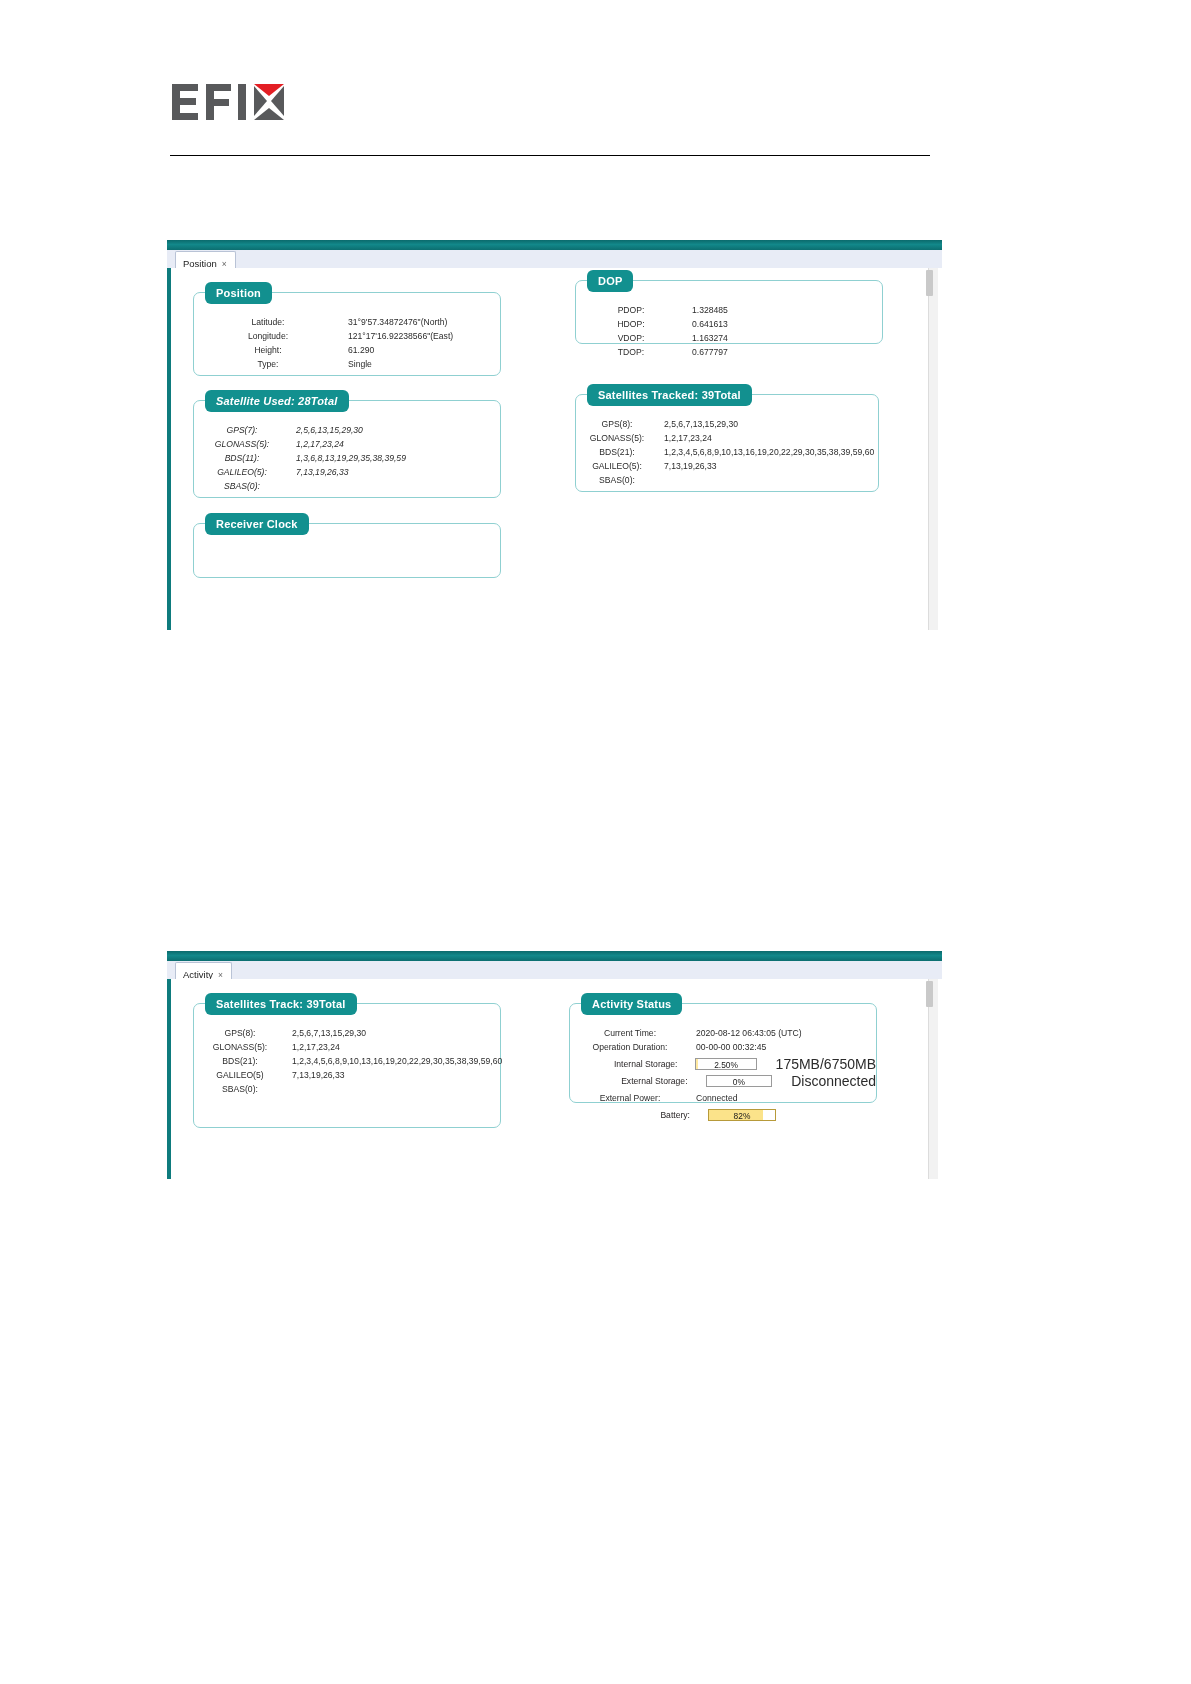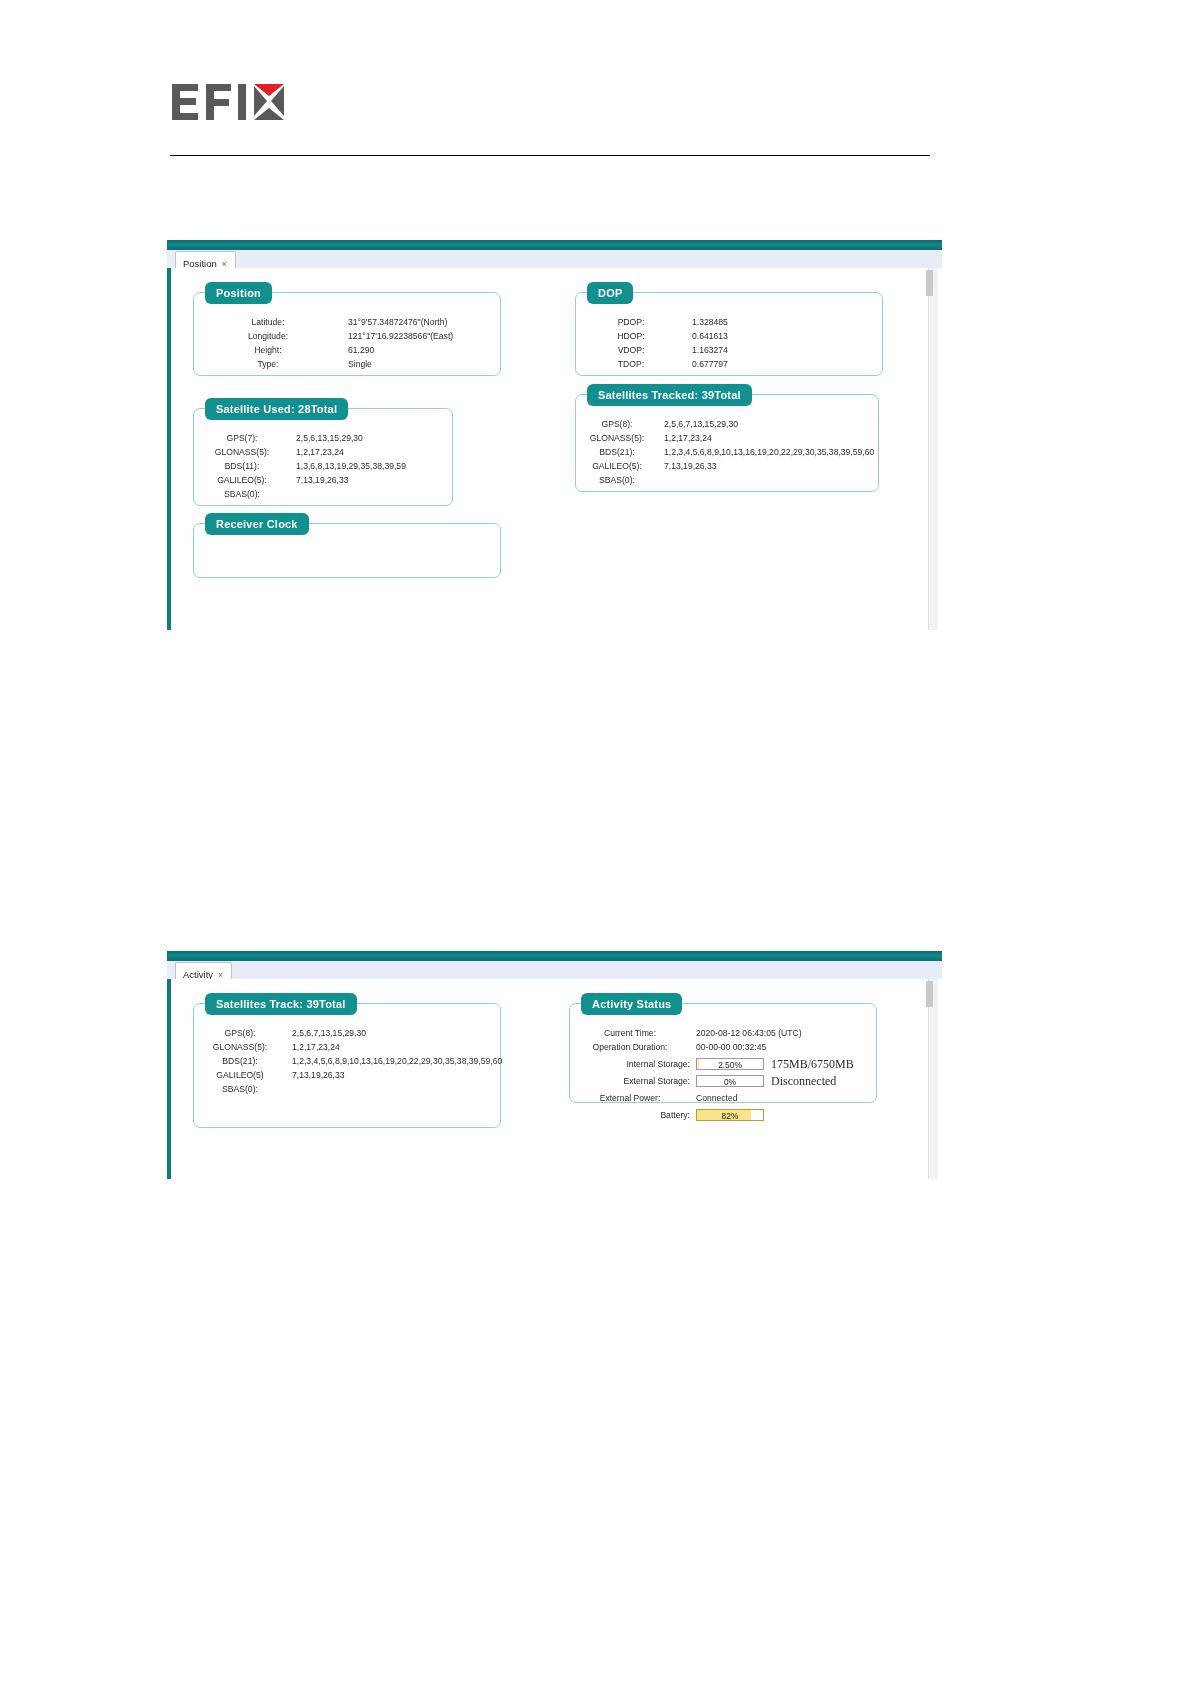--- a/index.html
+++ b/index.html
@@ -54,31 +54,31 @@
   
   .g-pos .lab{width:148px;}
   .g-dop .lab{width:110px;}
   .g-used .lab{width:96px;}
   .g-trk .lab{width:82px;}
   .g-clk .lab{width:132px;}
   .g-act .lab{width:120px;}
   .g-strk .lab{width:92px;}
 
   
-  .meterline{display:flex;align-items:center;font-size:8.6px;line-height:14px;}
+  .meterline{display:flex;align-items:center;font-size:8.6px;line-height:14px;gap:12px;}
   .meter{
     position:relative;width:68px;height:12px;box-sizing:border-box;
     border:1px solid #9a9a9a;background:#ffffff;overflow:hidden;margin-right:7px;
   }
   .meter .fill{position:absolute;left:0;top:0;bottom:0;background:#ffe9a0;}
   .meter .mtext{position:absolute;left:0;right:0;top:0;bottom:0;
     text-align:center;font-size:8.4px;line-height:12px;color:#1a1a1a;}
   .meter.battery{border-color:#b79a3a;}
   .meter.battery .fill{background:#fbe38a;}
-  .after-meter{color:#2b2b2b;font-size:12px;white-space:nowrap;font-family:Liberation Serif, serif;}
+  .after-meter{color:#2b2b2b;font-size:14px;white-space:nowrap;}
 </style>
 </head>
 <body>
 
 <div class="page">
 
   <div class="logo">
     <svg width="130" height="52" viewBox="0 0 130 52" xmlns="http://www.w3.org/2000/svg">
 
       <path d="M2,6 h26 v7 h-18 v7 h16 v7 h-16 v8 h18 v7 h-26 z" fill="#58595b"></path>
@@ -123,21 +123,21 @@
             <span class="lab">Height:</span>
             <span class="val">61.290</span>
           </div>
           <div class="row">
             <span class="lab">Type:</span>
             <span class="val">Single</span>
           </div>
         </div>
       </div>
 
-      <div class="group g-dop" style="left:408px;top:24px;width:308px;height:84px;">
+      <div class="group g-dop" style="left:408px;top:12px;width:308px;height:64px;">
         <div class="group-title">DOP</div>
         <div class="rows" style="top:22px;">
           <div class="row">
             <span class="lab">PDOP:</span>
             <span class="val">1.328485</span>
           </div>
           <div class="row">
             <span class="lab">HDOP:</span>
             <span class="val">0.641613</span>
           </div>
@@ -145,21 +145,21 @@
             <span class="lab">VDOP:</span>
             <span class="val">1.163274</span>
           </div>
           <div class="row">
             <span class="lab">TDOP:</span>
             <span class="val">0.677797</span>
           </div>
         </div>
       </div>
 
-      <div class="group g-used" style="left:26px;top:140px;width:260px;height:98px;">
+      <div class="group g-used" style="left:26px;top:132px;width:308px;height:98px;font-style:italic;">
         <div class="group-title">Satellite Used:  28Total</div>
         <div class="rows" style="top:22px;">
           <div class="row">
             <span class="lab">GPS(7):</span>
             <span class="val">2,5,6,13,15,29,30</span>
           </div>
           <div class="row">
             <span class="lab">GLONASS(5):</span>
             <span class="val">1,2,17,23,24</span>
           </div>

